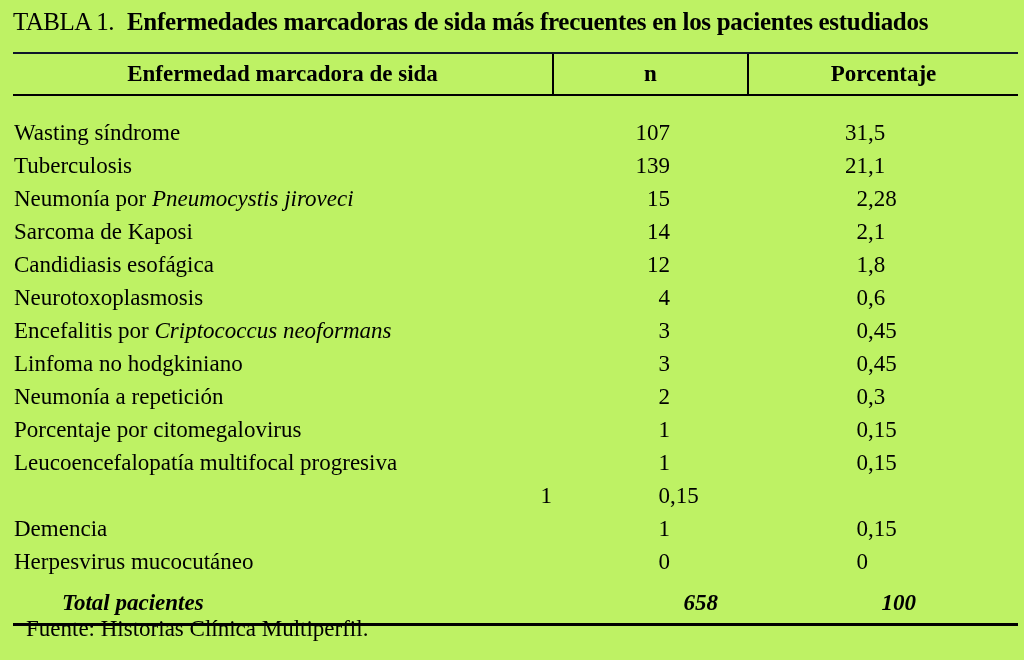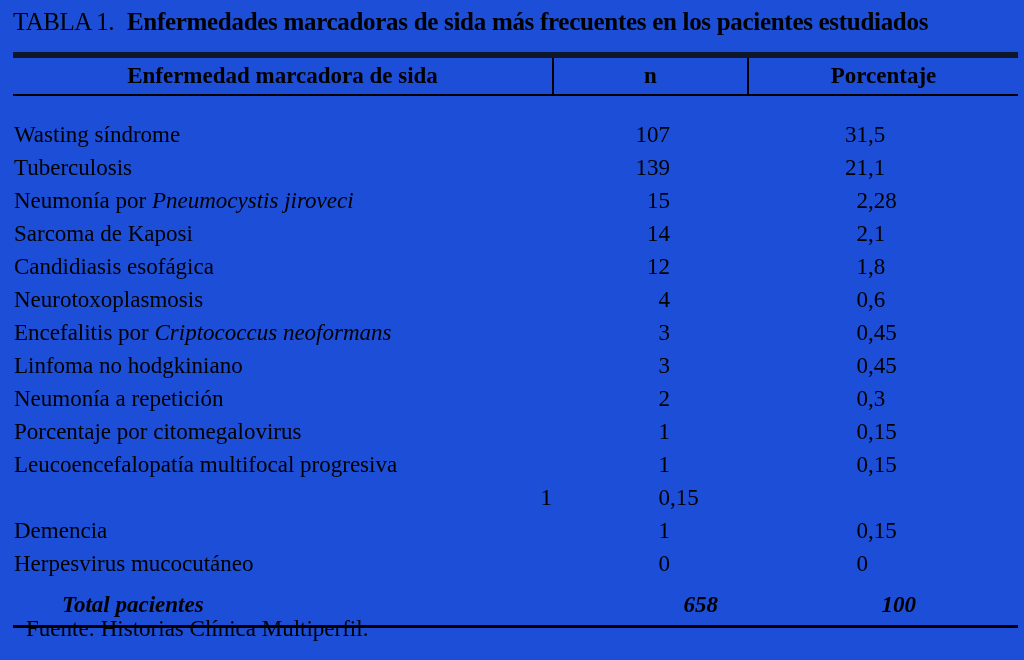--- a/index.html
+++ b/index.html
@@ -3,44 +3,44 @@
 <meta charset="utf-8">
 <style>
   * { margin: 0; padding: 0; box-sizing: border-box; }
   html, body {
     width: 1024px; height: 660px;
     background: #ffffff;
     font-family: "Liberation Serif", "DejaVu Serif", serif;
     color: #000000;
     overflow: hidden;
   }
-  .page { position: relative; width: 1024px; height: 660px; background: #1d4ed8; }
+  .page { position: relative; width: 1024px; height: 660px; background: #bef264; }
 
   
   .title { position: absolute; left: 13px; top: 8px; white-space: nowrap; }
   .title-label { font-size: 25px; letter-spacing: -0.5px; }
   .title-text { font-size: 25px; font-weight: bold; margin-left: 13px; letter-spacing: -0.3px; }
 
   
   .tbl { position: absolute; left: 13px; top: 52px; width: 1005px; }
 
   .header {
     display: grid;
     grid-template-columns: 539px 195px 271px;
     height: 44px;
-    border-top: 6px solid #0f172a;
+    border-top: 2px solid #0f172a;
     border-bottom: 2px solid #000;
   }
   .header > div {
     display: flex; align-items: center; justify-content: center;
     font-weight: bold; font-size: 23px;
   }
   .header > div + div { border-left: 2px solid #000; }
 
-  .tbody { padding-top: 22px; }
+  .tbody { padding-top: 12px; margin-top: 8px; }
 
   .row {
     display: grid;
     grid-template-columns: 539px 118px 198px 1fr;
     height: 33px;
     align-items: center;
     font-size: 23px;
     white-space: nowrap;
   }
   .cell-disease { text-align: left; padding-left: 1px; }

